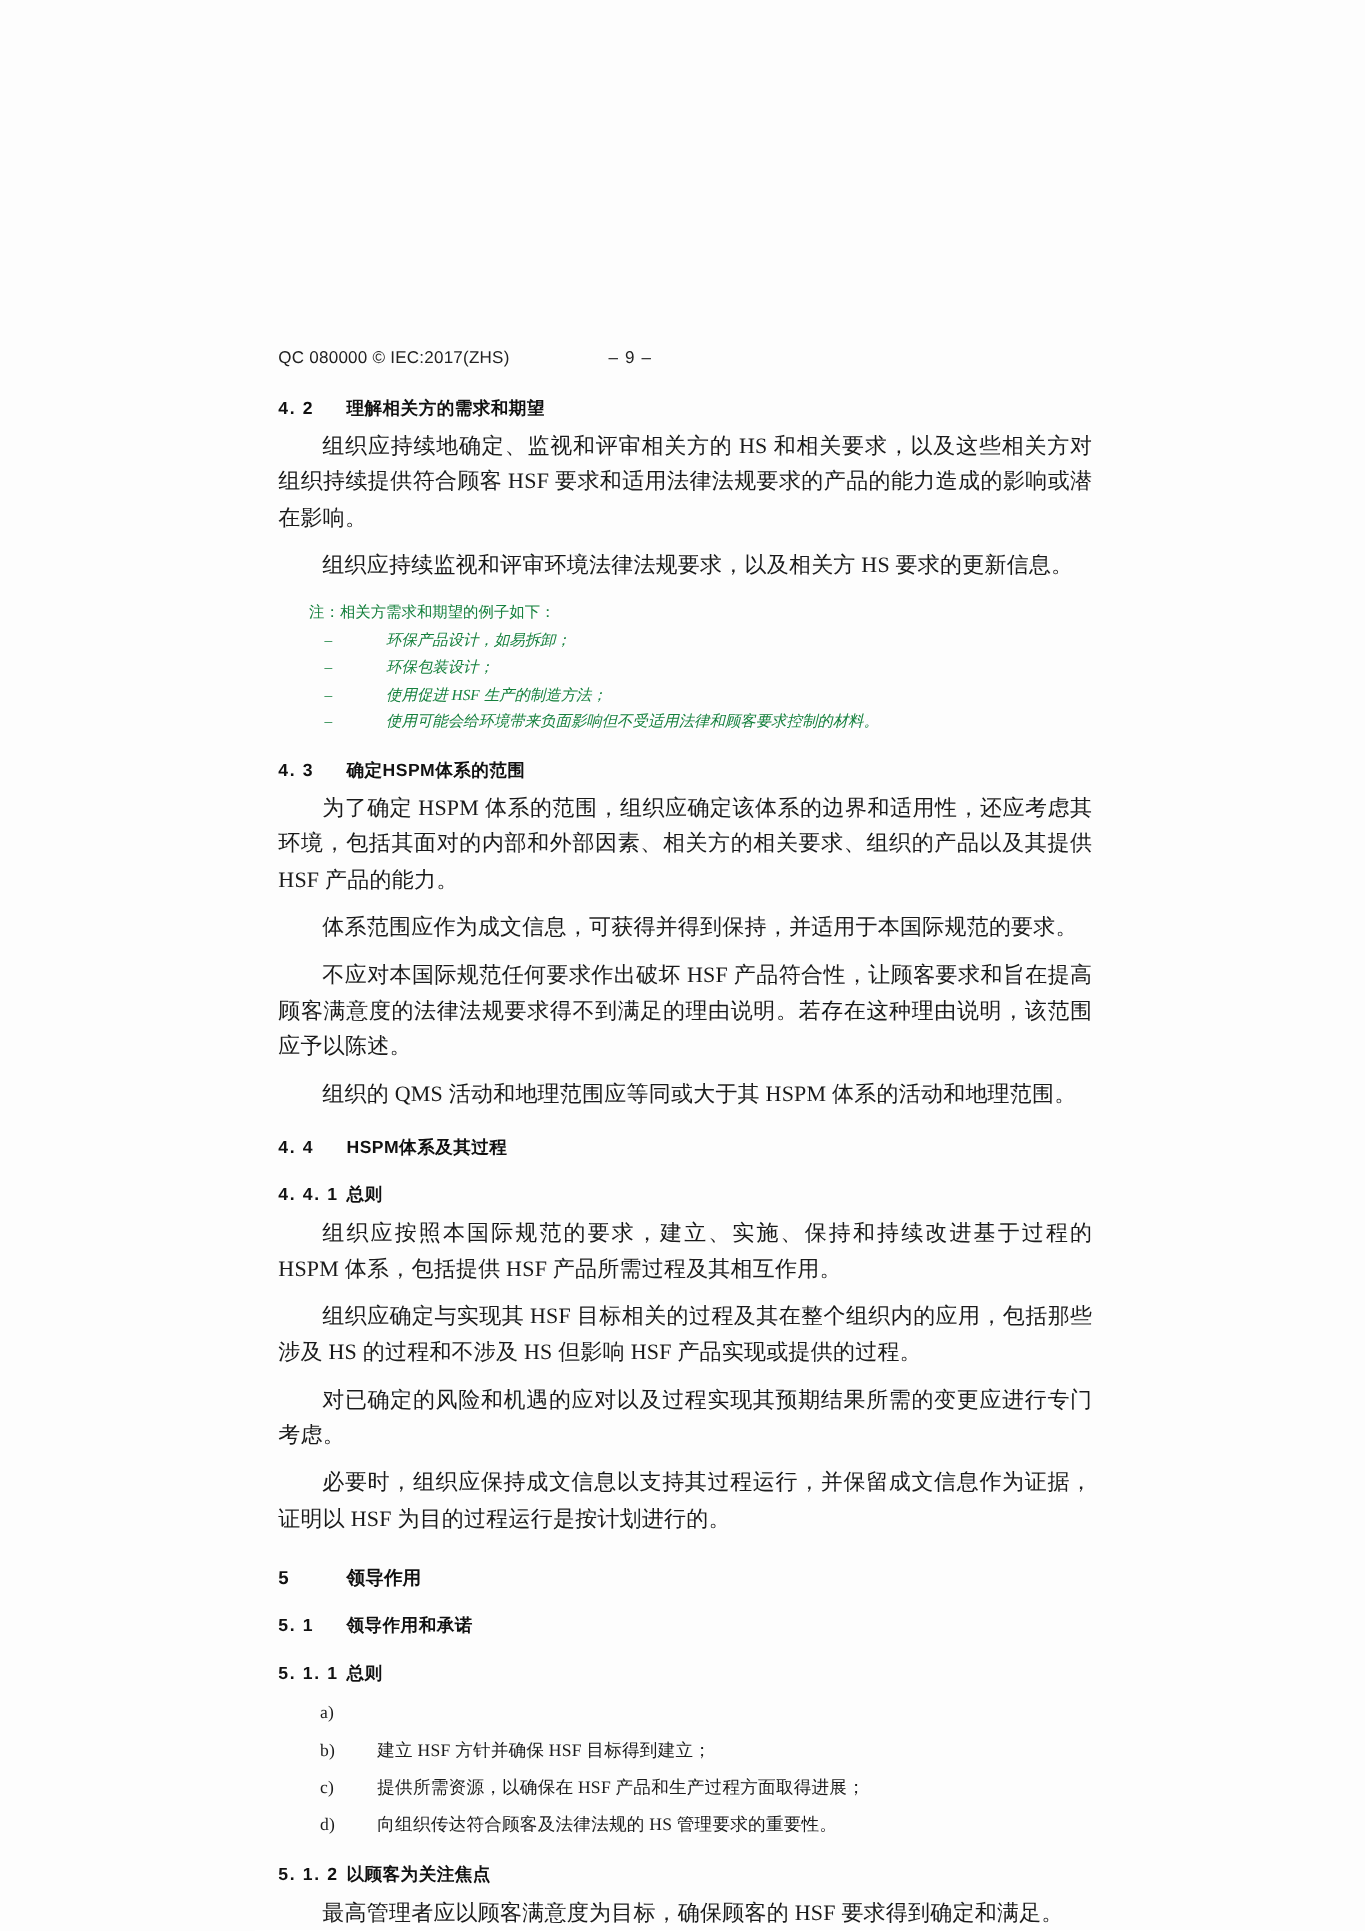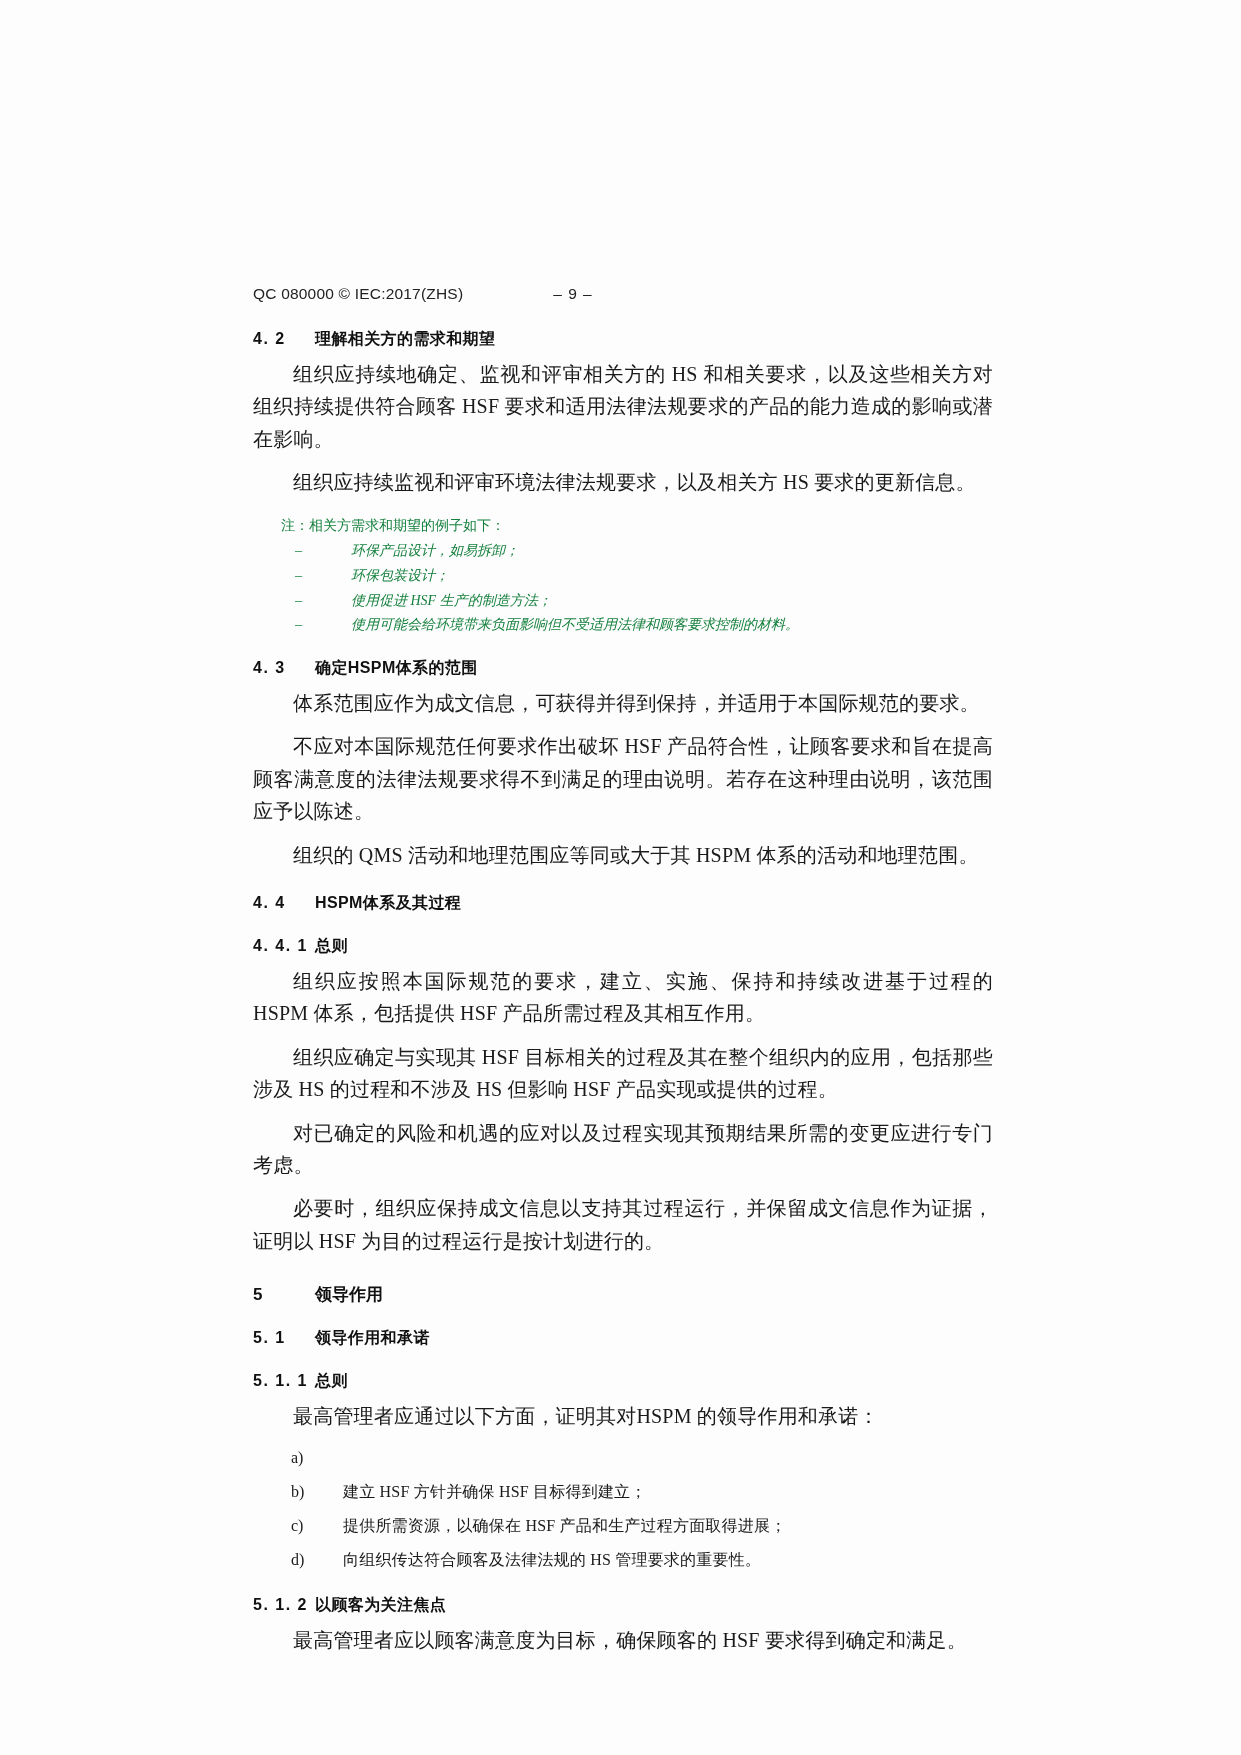--- a/index.html
+++ b/index.html
@@ -31,21 +31,21 @@
   
   .doc-header {
     display: flex;
     align-items: baseline;
     font-family: "Liberation Sans", sans-serif;
     font-size: 15.5px;
     letter-spacing: 0.2px;
     color: #222;
     margin-bottom: 26px;
   }
-  .doc-header .hdr-left { white-space: nowrap; }
+  .doc-header .hdr-left { white-space: nowrap; margin-top: 32px; }
   .doc-header .hdr-page {
     margin-left: 90px;
     white-space: nowrap;
     letter-spacing: 1px;
   }
   
   .h-clause {
     display: flex;
     align-items: baseline;
     font-family: "Liberation Sans", sans-serif;
@@ -155,20 +155,21 @@
       <div class="note-item">
         <span class="dash">–</span>
         <span class="txt">使用可能会给环境带来负面影响但不受适用法律和顾客要求控制的材料。</span>
       </div>
     </div>
 
     <div class="h-clause">
       <span class="num">4. 3</span>
       <span class="ttl">确定HSPM体系的范围</span>
     </div>
+    <p class="body">为了确定 HSPM 体系的范围，组织应确定该体系的边界和适用性，还应考虑其环境，包括其面对的内部和外部因素、相关方的相关要求、组织的产品以及其提供 HSF 产品的能力。</p>
     <p class="body">体系范围应作为成文信息，可获得并得到保持，并适用于本国际规范的要求。</p>
     <p class="body">不应对本国际规范任何要求作出破坏 HSF 产品符合性，让顾客要求和旨在提高顾客满意度的法律法规要求得不到满足的理由说明。若存在这种理由说明，该范围应予以陈述。</p>
     <p class="body">组织的 QMS 活动和地理范围应等同或大于其 HSPM 体系的活动和地理范围。</p>
 
     <div class="h-clause">
       <span class="num">4. 4</span>
       <span class="ttl">HSPM体系及其过程</span>
     </div>
 
     <div class="h-clause">
@@ -187,21 +188,20 @@
 
     <div class="h-clause">
       <span class="num">5. 1</span>
       <span class="ttl">领导作用和承诺</span>
     </div>
 
     <div class="h-clause">
       <span class="num wide">5. 1. 1</span>
       <span class="ttl">总则</span>
     </div>
-    <p class="body">最高管理者应通过以下方面，证明其对HSPM 的领导作用和承诺：</p>
 
     <div class="list">
       <div class="list-item">
         <span class="lbl">a)</span>
       </div>
       <div class="list-item">
         <span class="lbl">b)</span>
         <span class="txt">建立 HSF 方针并确保 HSF 目标得到建立；</span>
       </div>
       <div class="list-item">

